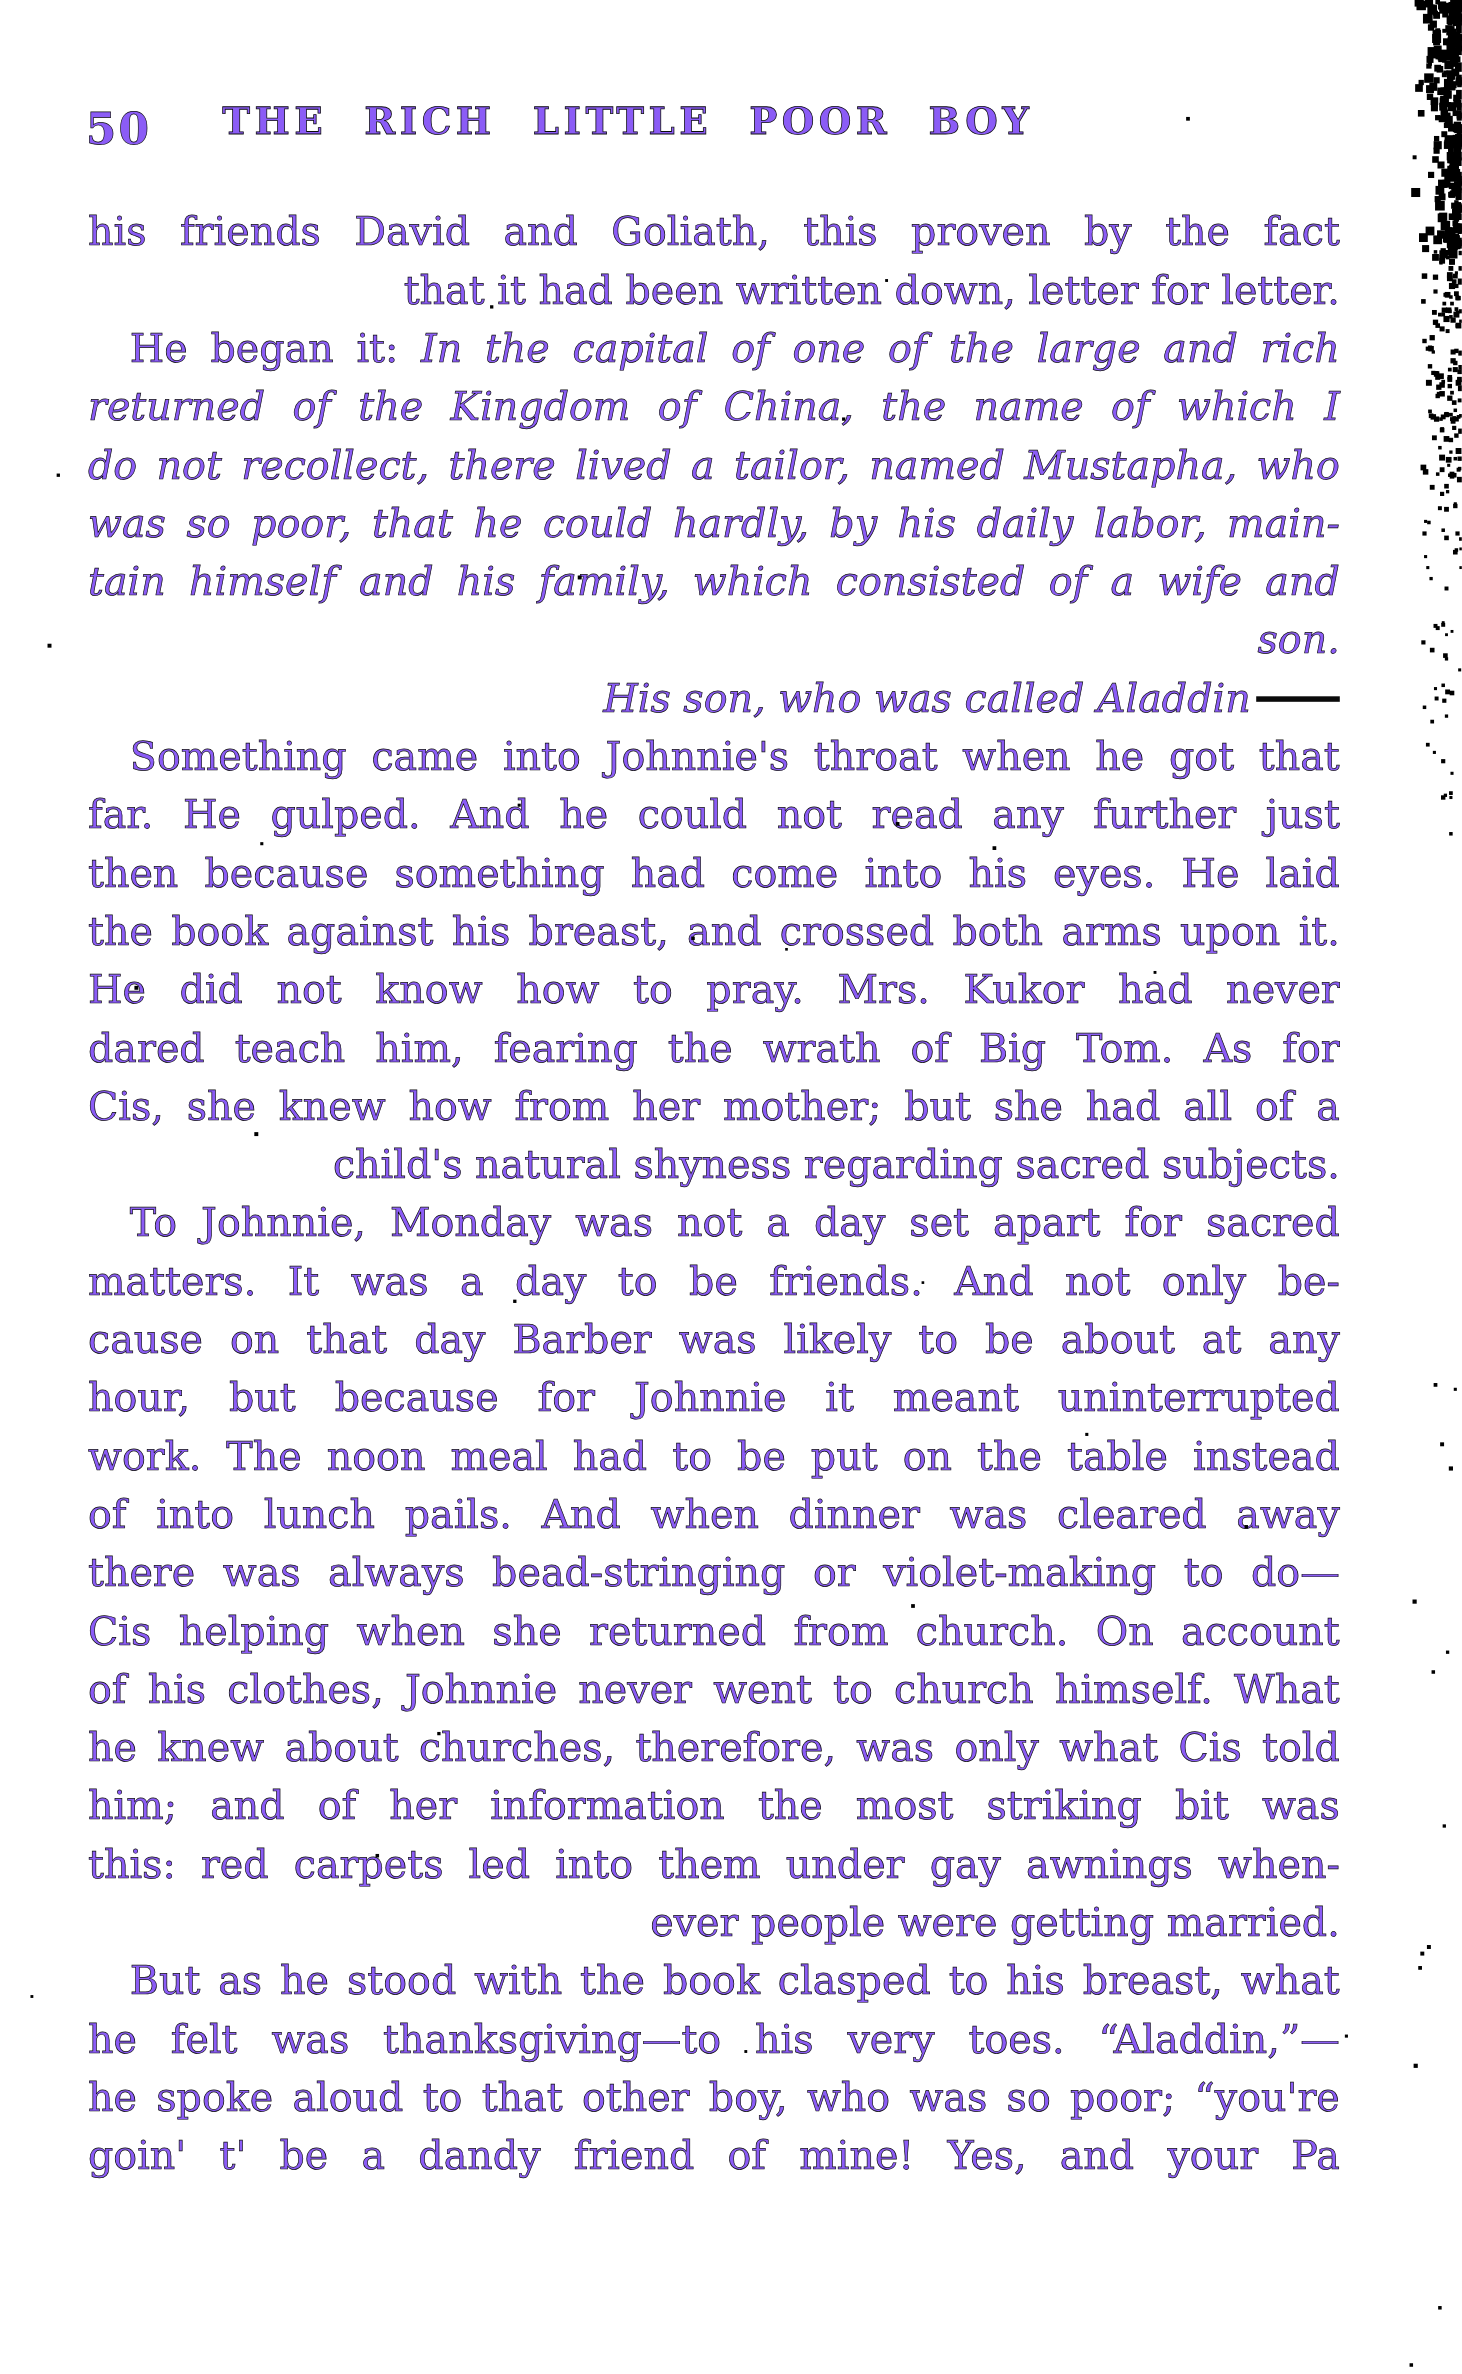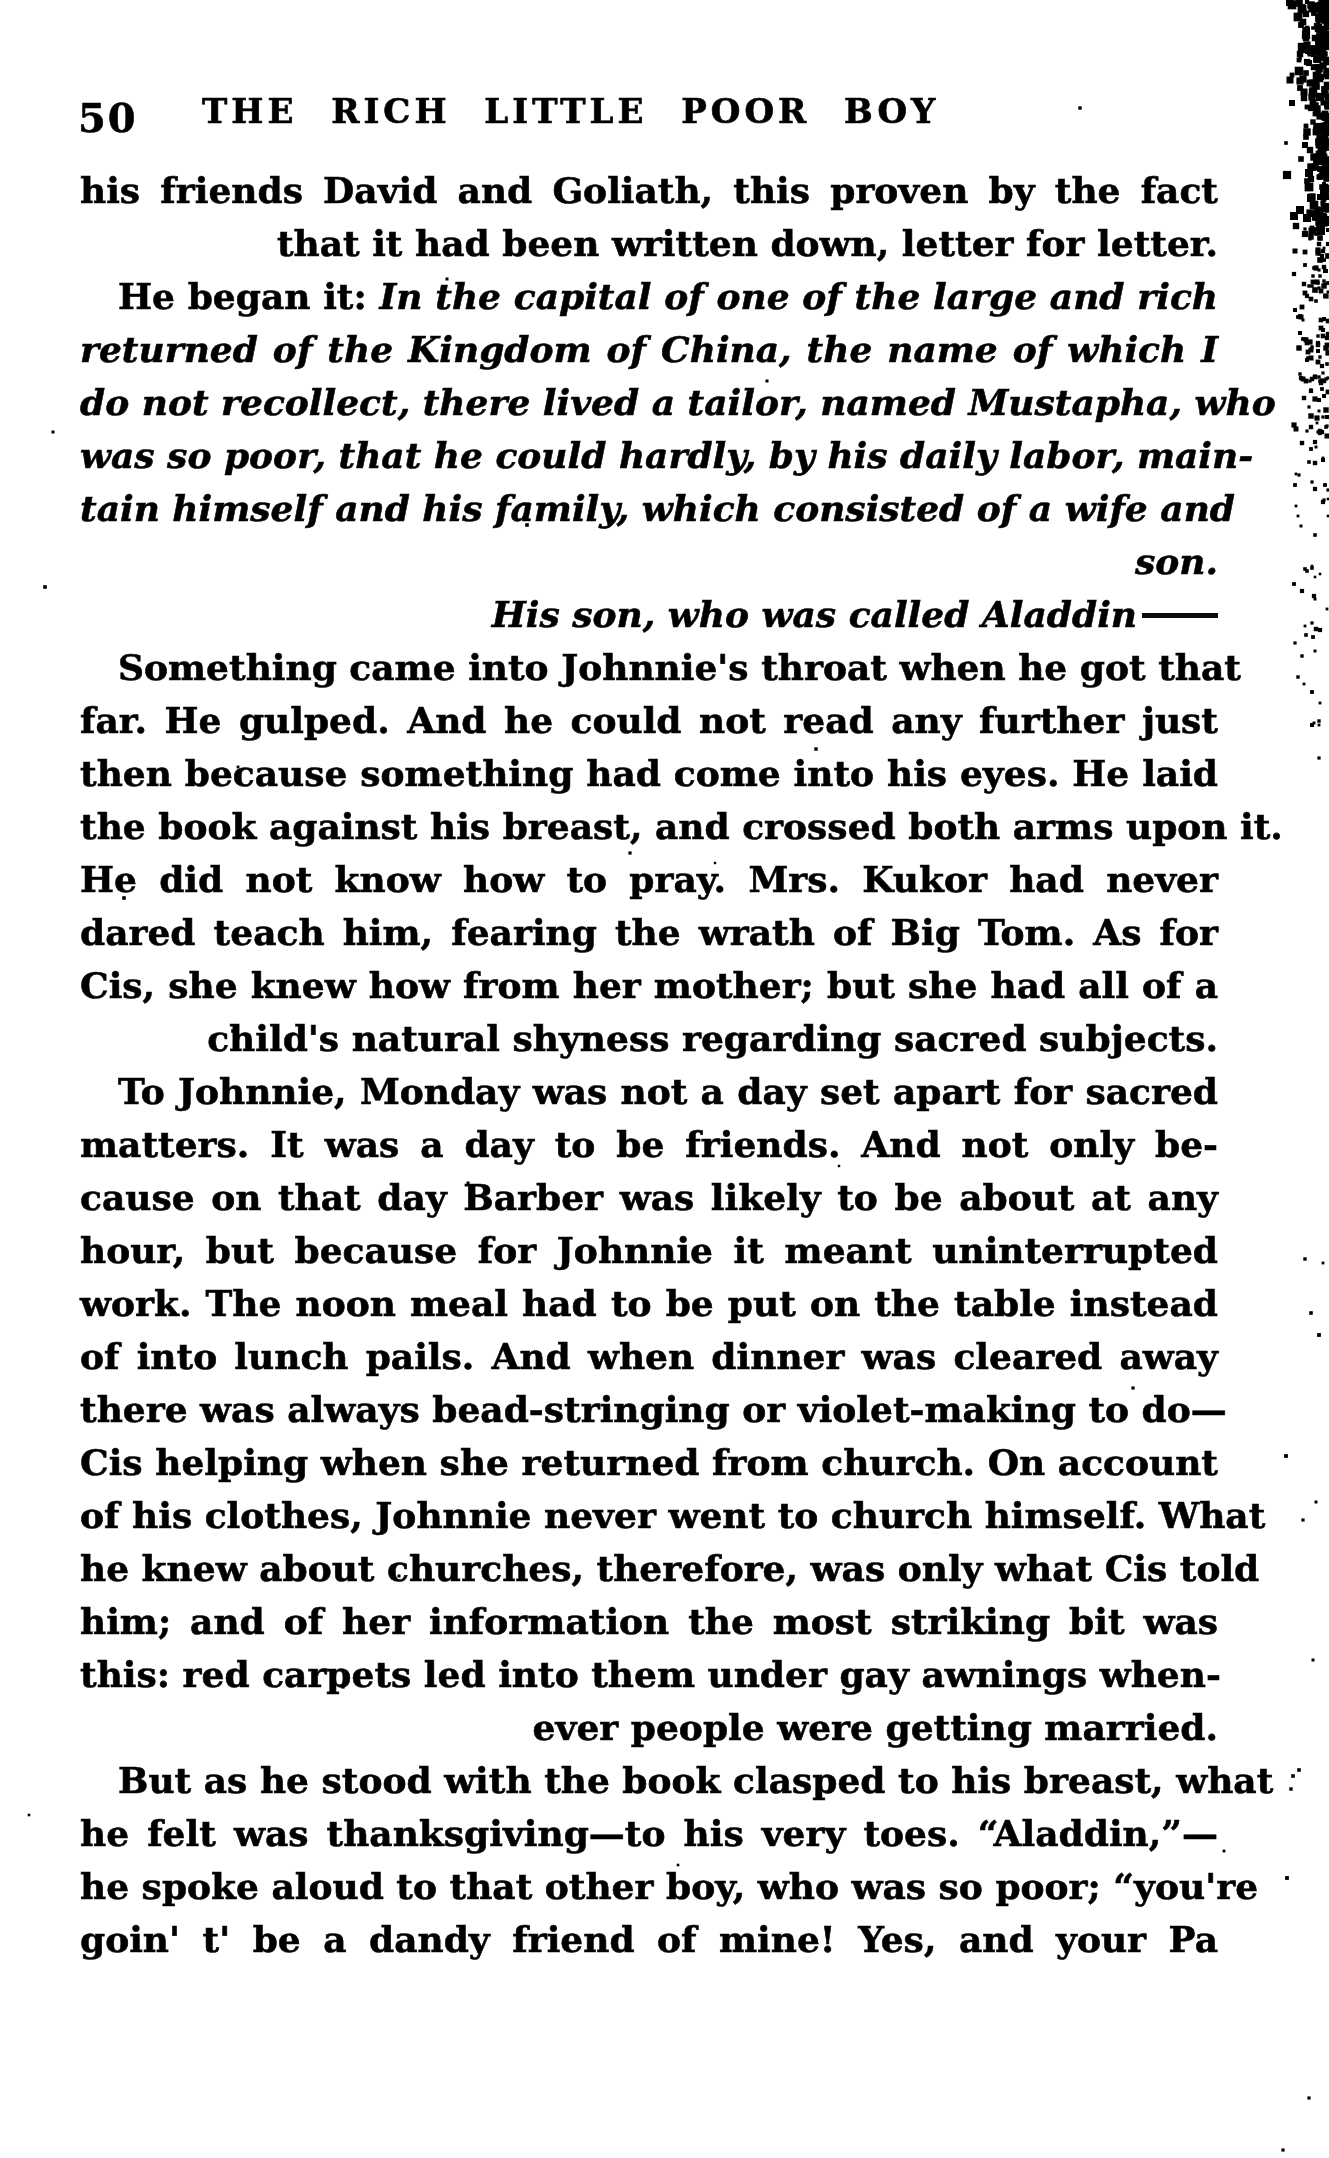--- a/index.html
+++ b/index.html
@@ -3,38 +3,37 @@
 <meta charset="utf-8">
 <title>Book Page Scan</title>
 <style>
   html,body{margin:0;padding:0;background:#ffffff;}
   .page{
     position:relative;
     width:1329px;height:2158px;
     background:#ffffff;
     overflow:hidden;
     font-family:"DejaVu Serif", serif;
-    color:#000000;
+    color:#8b5cf6;
   }
   .page-number{
     position:absolute;left:78px;top:94px;
     font-size:40px;font-weight:bold;letter-spacing:2px;
     -webkit-text-stroke:0.6px #0a0a0a;
   }
   .running-title{
     position:absolute;left:202px;top:91px;
     font-size:34px;font-weight:bold;
     letter-spacing:4px;word-spacing:18px;
     -webkit-text-stroke:0.7px #0a0a0a;
     white-space:nowrap;
   }
   .page-body{
-    position:absolute;left:80px;top:164px;width:1138px;
+    position:absolute;left:80px;top:185px;width:1138px;
     font-size:36px;
-    font-weight:bold;
     -webkit-text-stroke:0.6px #0a0a0a;
   }
   .para{margin:0;padding:0;}
   .line{
     height:53px;line-height:53px;
     text-align:justify;text-align-last:justify;
     white-space:nowrap;
   }
   .line.last{text-align:right;text-align-last:auto;}
   .line.indent{text-indent:38px;}

